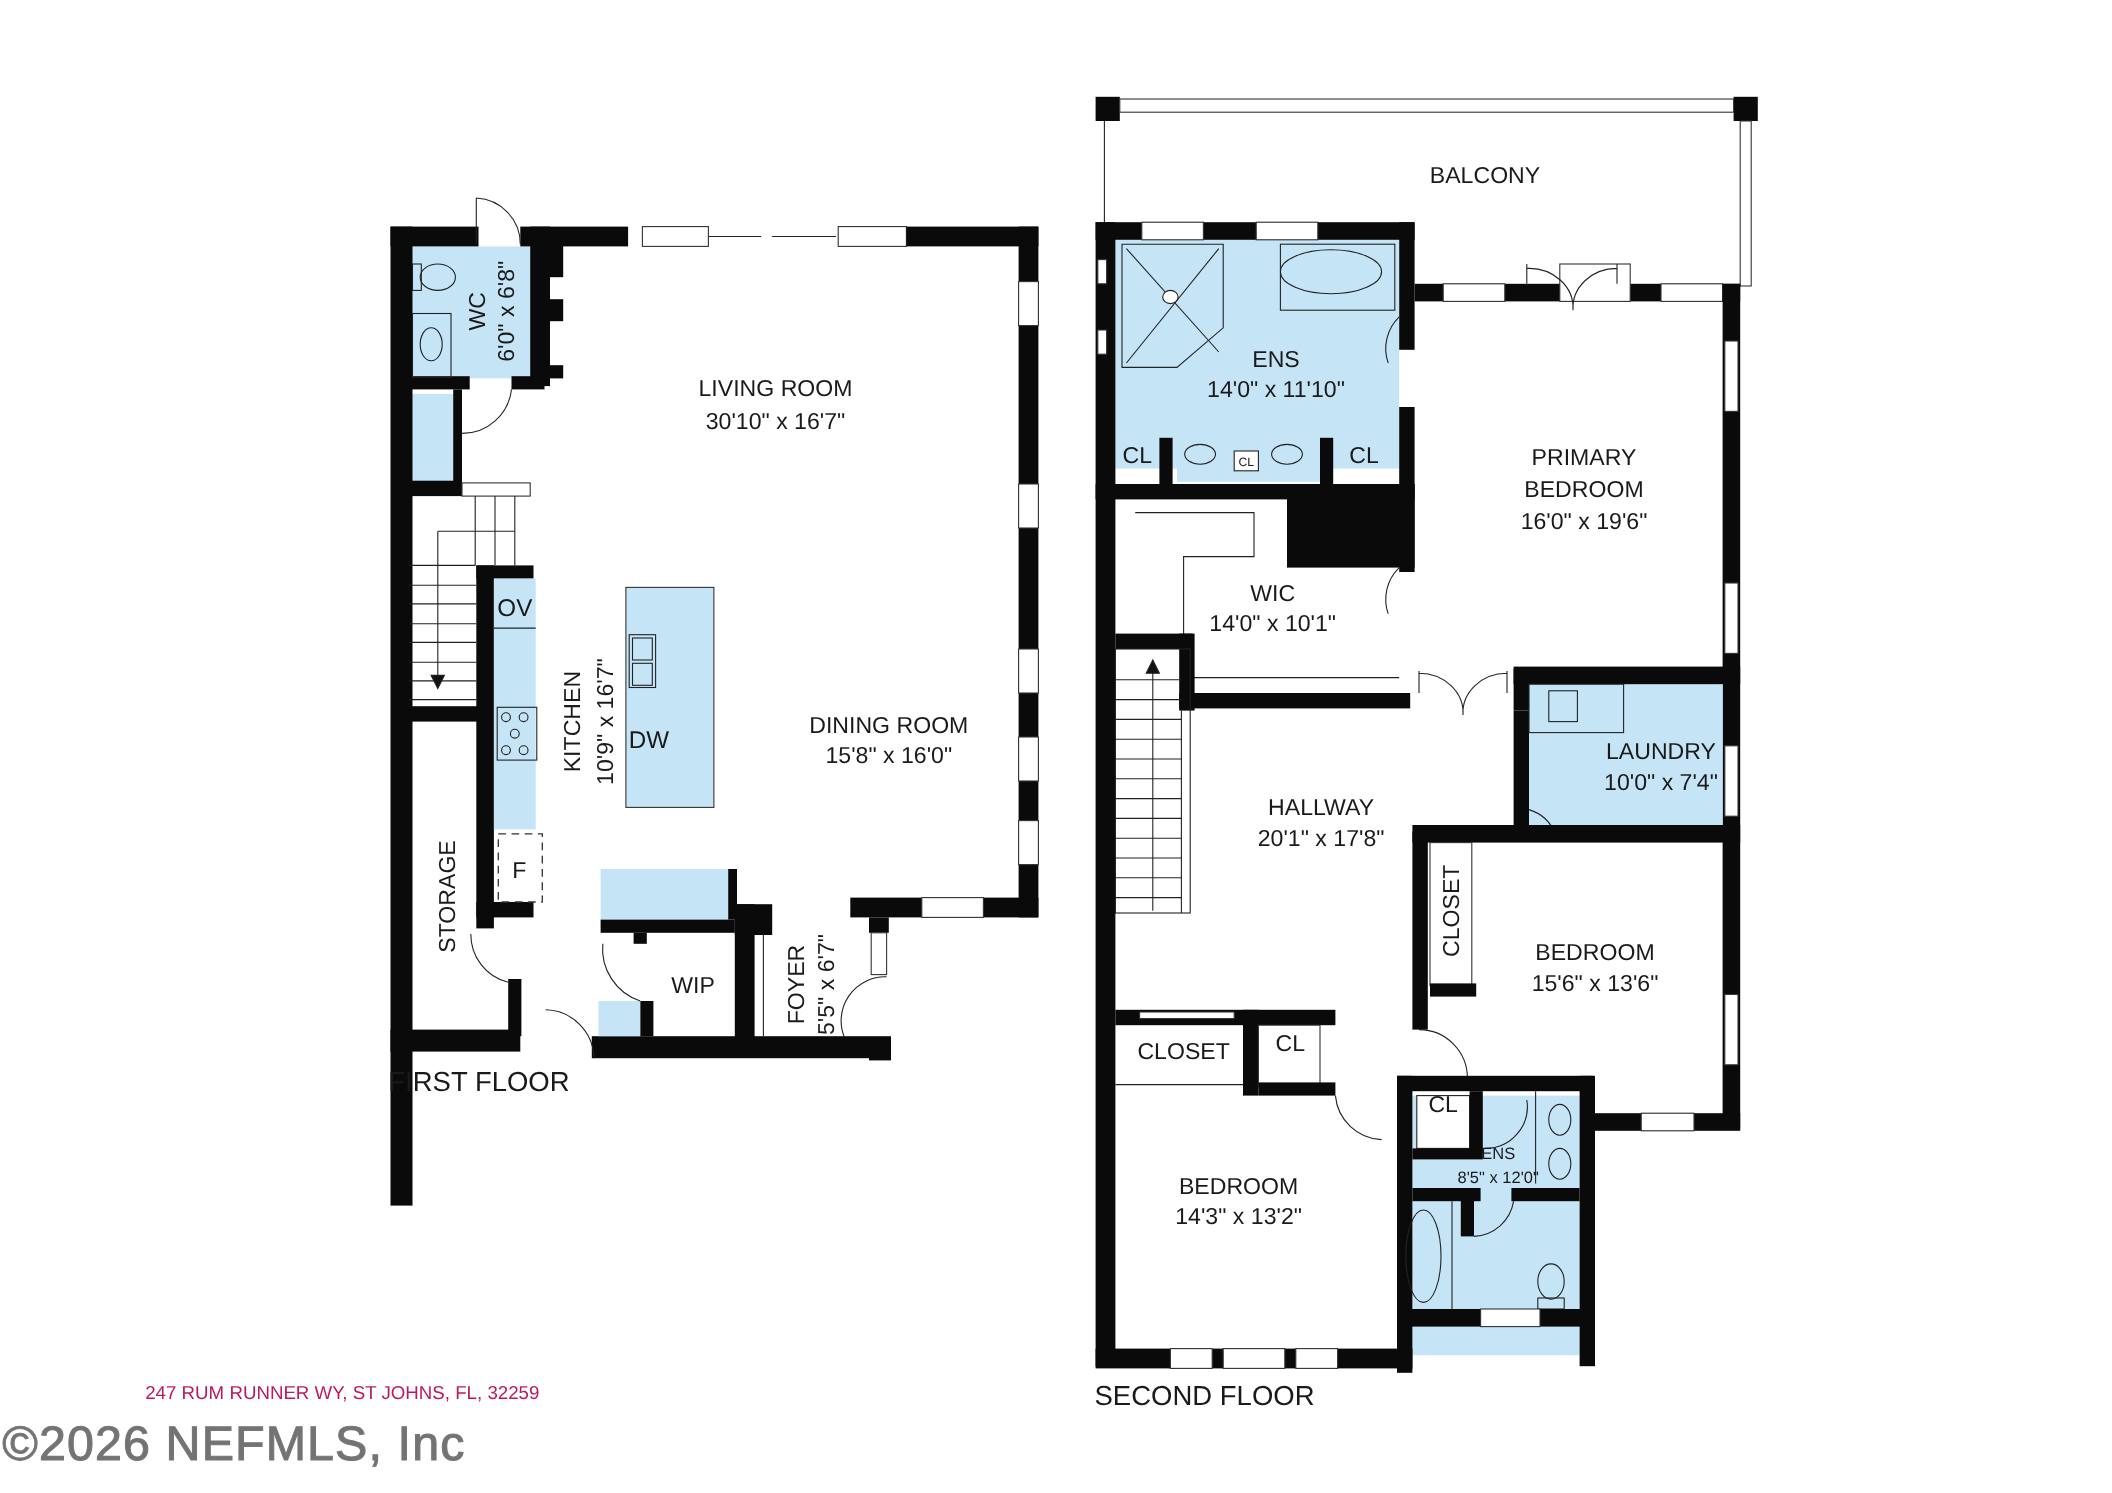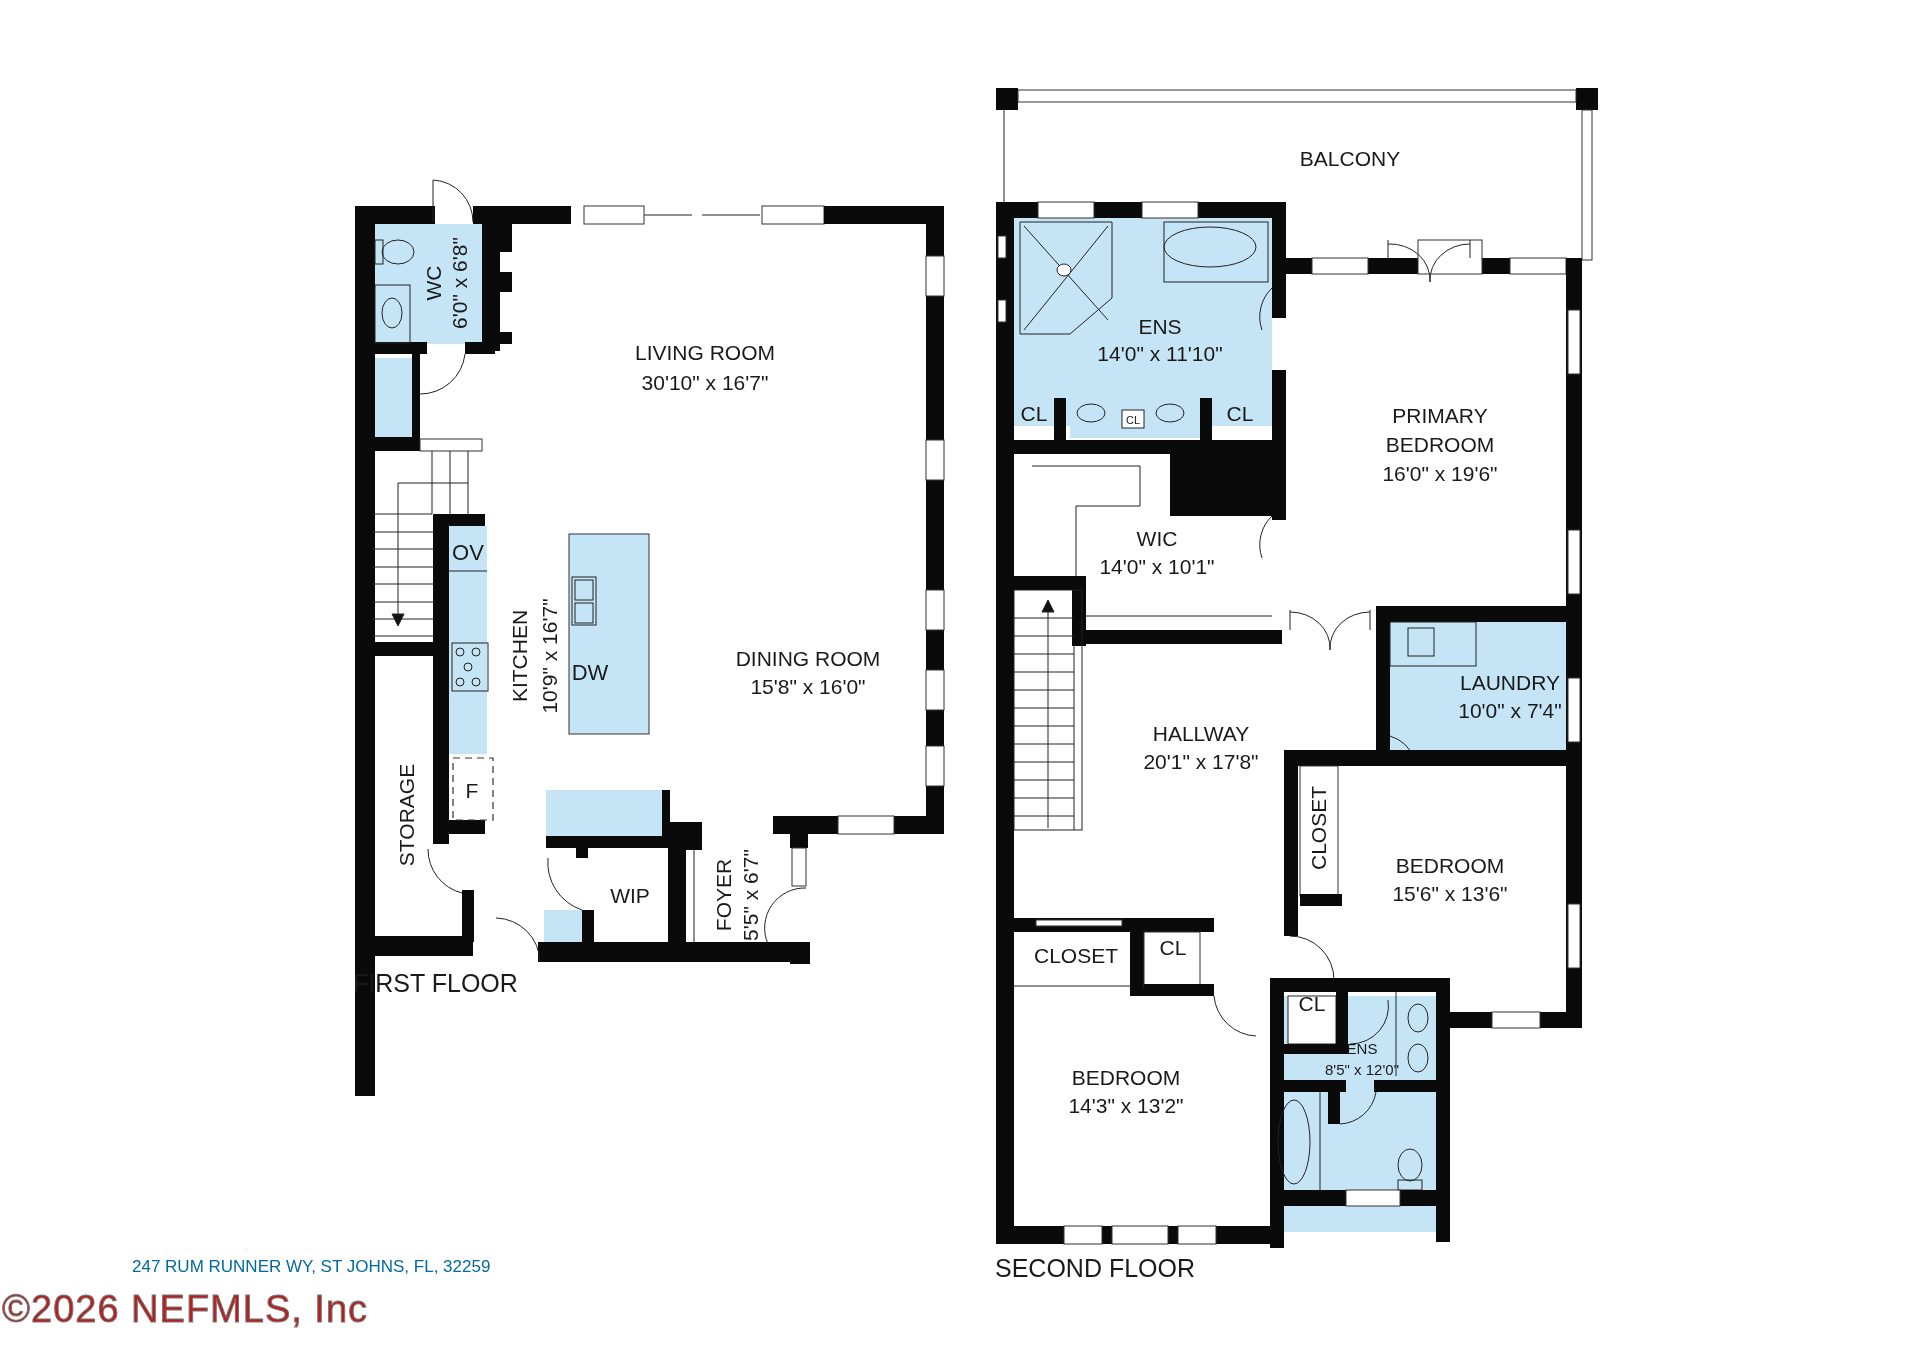--- a/index.html
+++ b/index.html
@@ -6,22 +6,22 @@
   body { width: 1920px; height: 1357px; position: relative; overflow: hidden; font-family: "Liberation Sans", sans-serif; }
   svg { position: absolute; left: 0; top: 0; }
   .wall { fill: #0a0a0a; }
   .fill-blue { fill: #c5e5f7; }
   .thin { stroke: #222; stroke-width: 1; fill: none; }
   .win { fill: #ffffff; stroke: #333; stroke-width: 1; }
   .lbl { font-family: "Liberation Sans", sans-serif; fill: #1a1a1a; font-size: 21px; text-anchor: middle; }
   .lbl-sm { font-size: 15px; }
   .lbl-xs { font-size: 11px; }
   .floor-lbl { font-size: 25px; text-anchor: start; }
-  .addr { position: absolute; left: 132px; top: 1257px; font-size: 17px; color: #0369a1; font-family: "Liberation Sans", sans-serif; }
-  .wm { position: absolute; left: 2px; top: 1288px; font-size: 38px; color: #b91c1c; -webkit-text-stroke: 1px #777; font-family: "Liberation Sans", sans-serif; font-weight: 300; letter-spacing: 1px; }
+  .addr { position: absolute; left: 132px; top: 1257px; font-size: 17px; color: #be185d; font-family: "Liberation Sans", sans-serif; }
+  .wm { position: absolute; left: 2px; top: 1288px; font-size: 44px; color: #737373; -webkit-text-stroke: 1px #777; font-family: "Liberation Sans", sans-serif; font-weight: 300; letter-spacing: 1px; }
 </style>
 </head>
 <body>
 
 <svg width="1920" height="1357" viewBox="0 0 1920 1357">
 
   <g>
 
     <rect class="fill-blue" x="372" y="224" width="110" height="120"></rect>
 

